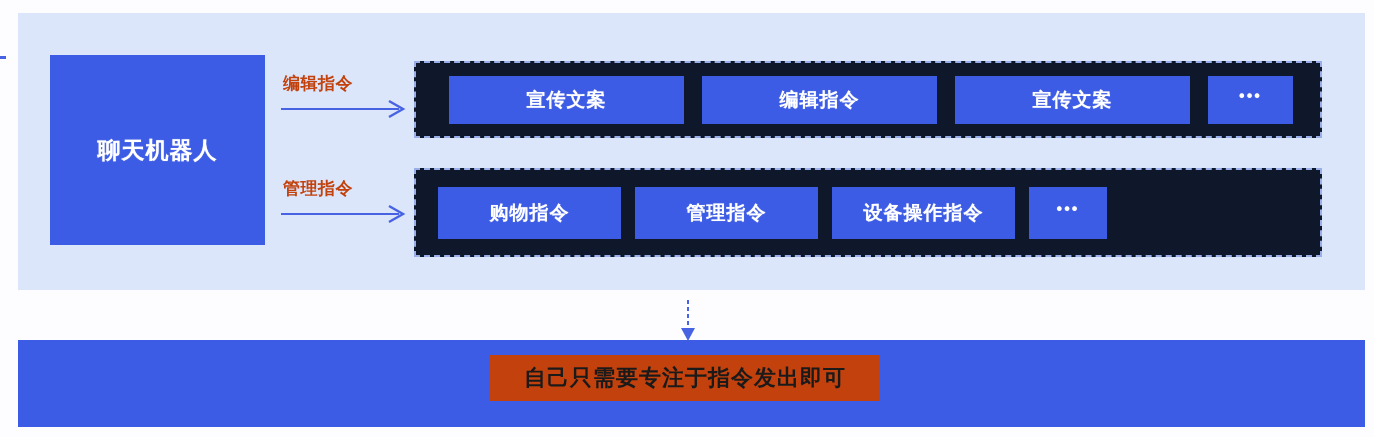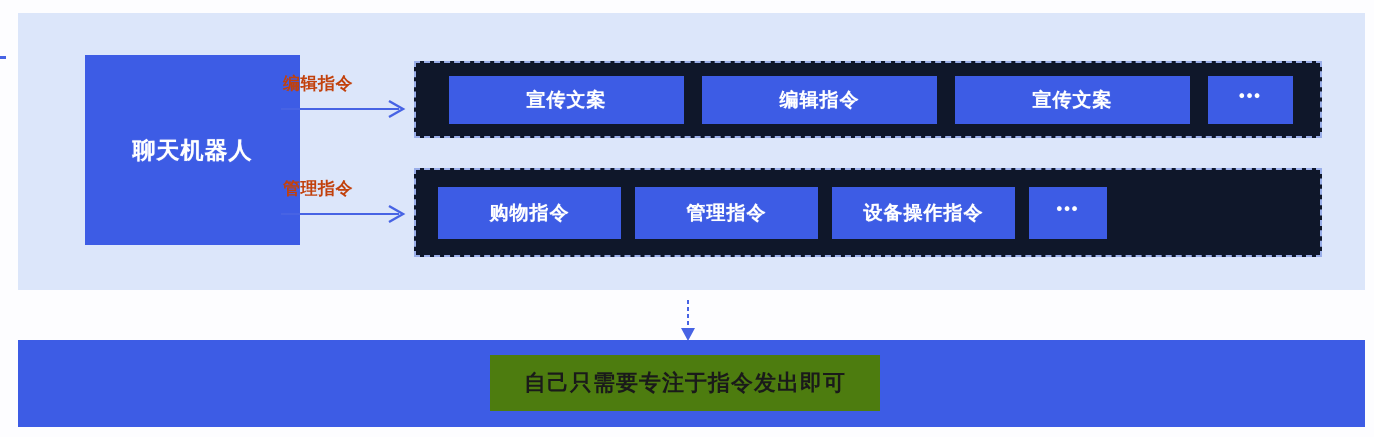--- a/index.html
+++ b/index.html
@@ -45,21 +45,20 @@
   .source-box {
     position: absolute;
     left: 50px;
     top: 55px;
     width: 215px;
     height: 190px;
     background: #3d5ce5;
     display: flex;
     align-items: center;
     justify-content: center;
-    margin-left: 35px;
   }
   .source-box .label {
     color: #ffffff;
     font-size: 23px;
     font-weight: bold;
     letter-spacing: 1px;
     text-shadow: 0 0 1px rgba(255,255,255,0.6);
   }
 
   
@@ -147,22 +146,22 @@
     top: 340px;
     width: 1347px;
     height: 87px;
     background: #3d5ce5;
   }
   .banner-text-box {
     position: absolute;
     left: 490px;
     top: 355px;
     width: 390px;
-    height: 56px;
-    background: #4d7c0f;
+    height: 46px;
+    background: #c2410c;
     display: flex;
     align-items: center;
     justify-content: center;
   }
   .banner-text-box .label {
     color: #1a1a1a;
     font-size: 22px;
     font-weight: bold;
     letter-spacing: 1px;
     white-space: nowrap;

